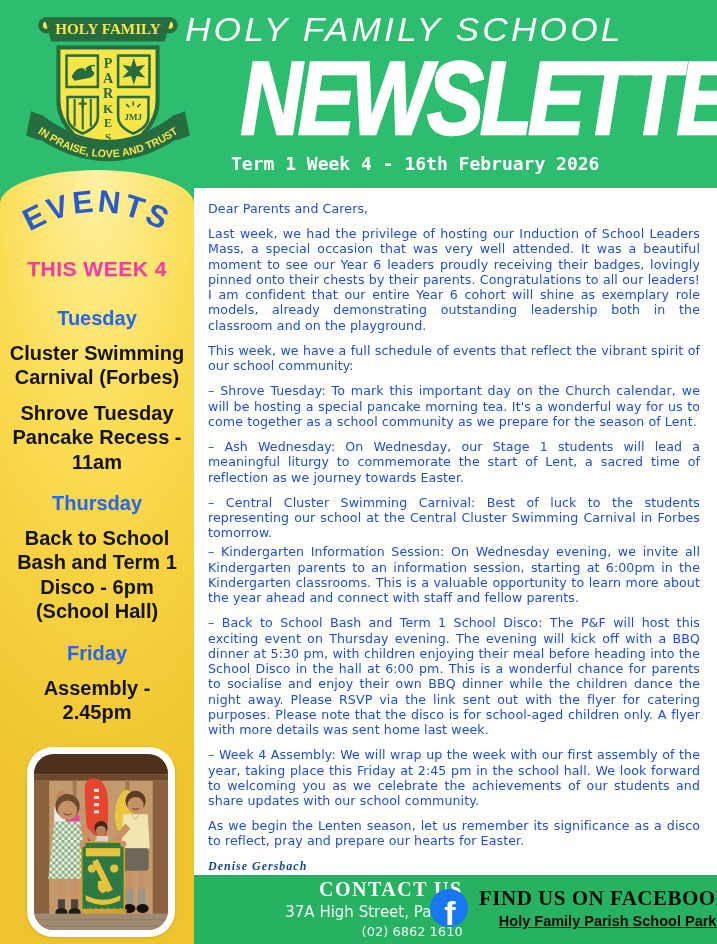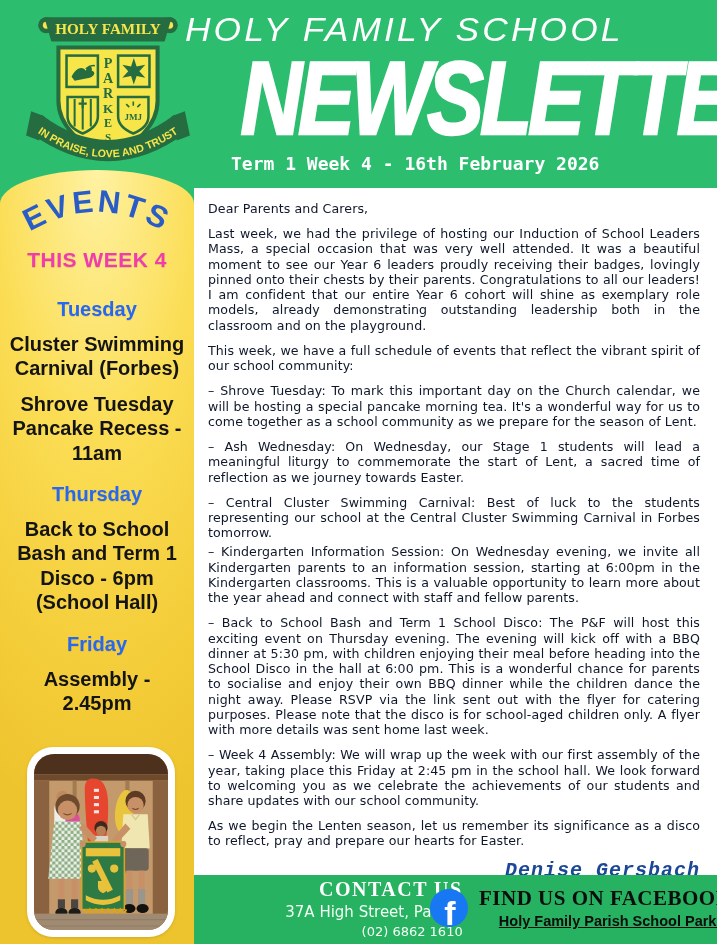--- a/index.html
+++ b/index.html
@@ -20,43 +20,43 @@
   .issue-line{font-family:"DejaVu Sans Mono",monospace;font-weight:700;font-size:18px;
               margin-top:5px;transform:translateX(36px);white-space:nowrap;}
 
   
   .sidebar-backdrop{position:absolute;left:0;top:188px;width:194px;height:28px;background:#2CBE6E;z-index:1;}
   .sidebar{position:absolute;left:0;top:170px;width:194px;height:774px;z-index:2;
            border-radius:50% 50% 0 0 / 34px 34px 0 0;
            background:radial-gradient(130% 85% at 50% 0%, #FFF2A2 0%, #FBDD55 40%, #F5CF3C 72%, #EEC42E 100%);}
   .events-arc{display:block;margin:12px auto 0;}
   .this-week{text-align:center;color:#F03CAE;font-family:"Liberation Sans",sans-serif;
-             font-weight:800;font-size:21px;letter-spacing:0.5px;margin-top:2px;
+             font-weight:800;font-size:21px;letter-spacing:0.5px;margin-top:11px;
              text-shadow:0 1px 0 rgba(120,60,0,0.18);}
   .day-heading{color:#2668F2;font-family:Liberation Sans, sans-serif;font-weight:800;
                font-size:20px;text-align:center;margin:18px 6px 4px;
                text-shadow:0 1px 0 rgba(120,60,0,0.12);}
   .event-item{color:#141414;font-family:"Liberation Sans",sans-serif;font-weight:700;
               font-size:20px;line-height:1.22;text-align:center;margin:11px 7px;}
 
   
   .photo{position:absolute;left:27px;top:747px;width:148px;height:190px;background:#fff;
          border-radius:26px;padding:7px;box-sizing:border-box;z-index:3;
          box-shadow:0 1px 3px rgba(120,90,0,0.25);}
   .photo-inner{width:100%;height:100%;border-radius:20px;overflow:hidden;}
   .photo-inner svg{display:block;width:100%;height:100%;}
 
   
   .letter{position:absolute;left:194px;top:188px;width:523px;height:687px;background:#fff;
           padding:13px 17px 0 14px;box-sizing:border-box;}
-  .letter p{font-size:12.6px;line-height:1.21;color:#0f172a;text-align:justify;
+  .letter p{font-size:12.6px;line-height:1.21;color:#1d4ed8;text-align:justify;
             margin:0 0 10px;letter-spacing:0.1px;}
   .letter p.tight{margin-bottom:4px;}
-  .signature{font-family:Liberation Mono, monospace;font-style:italic;font-weight:700;
-             font-size:20px;color:#1C4796;letter-spacing:1px;margin:7px 0 0;text-align:right;}
+  .signature{font-family:Liberation Serif, serif;font-style:italic;font-weight:700;
+             font-size:12px;color:#1C4796;letter-spacing:1px;margin:7px 0 0;}
   .principal{font-family:"Liberation Sans",sans-serif;font-weight:700;font-size:15px;
              color:#262626;margin-top:17px;}
 
   
   .footer{position:absolute;left:194px;right:0;bottom:0;height:69px;background:#26B260;z-index:2;text-align:right;}
   .contact{position:absolute;left:12px;top:3px;color:#fff;}
   .contact-title{font-family:"Liberation Serif",serif;font-weight:700;font-size:20px;
                  letter-spacing:1.5px;}
   .contact-line{font-size:15px;margin-top:2px;color:#f2fff5;}
   .contact-phone{font-size:13px;margin-top:3px;color:#f2fff5;}

